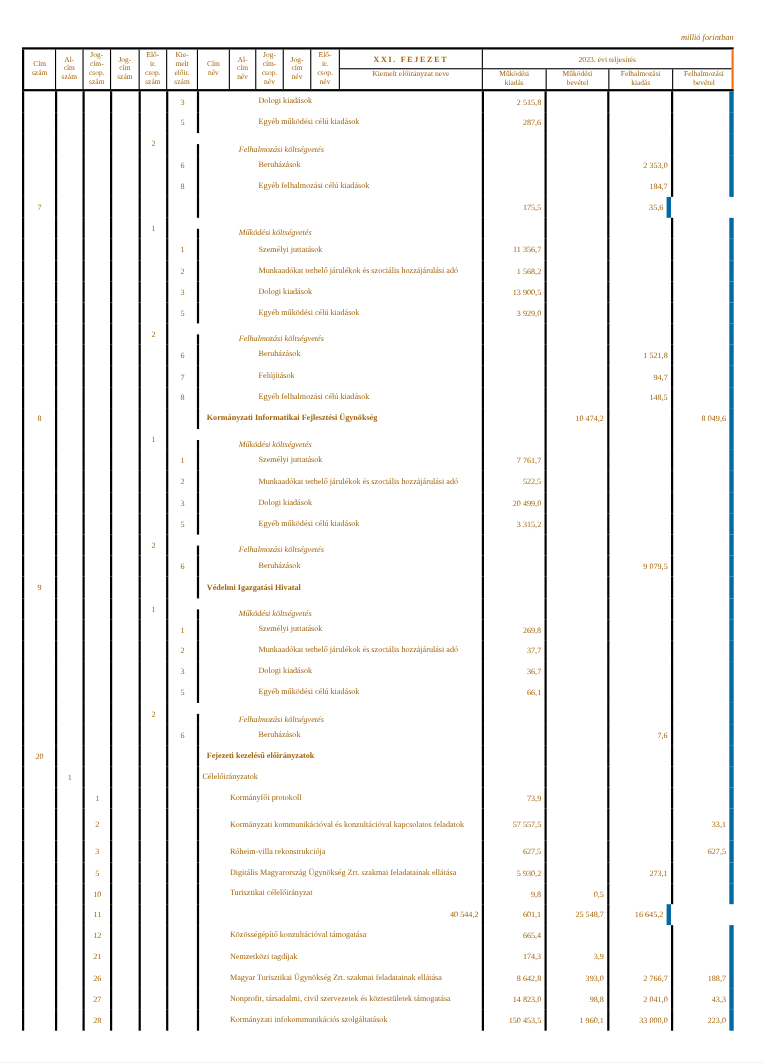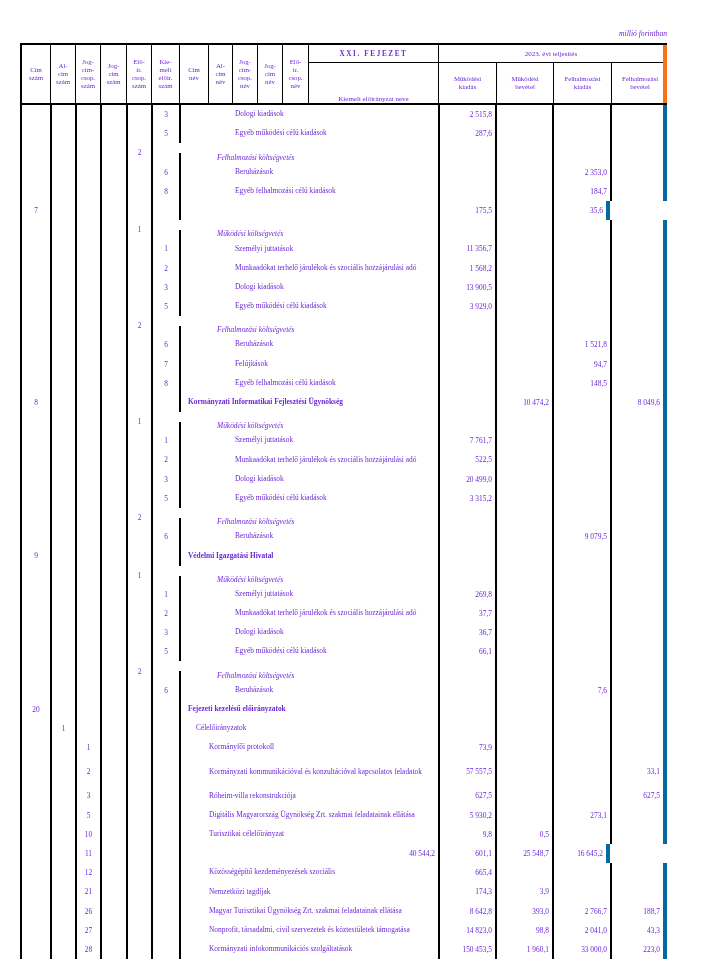--- a/index.html
+++ b/index.html
@@ -1,37 +1,37 @@
 <!DOCTYPE html>
 <html lang="hu"><head>
 <meta charset="utf-8">
 <style>
   html,body{margin:0;padding:0;background:#e8e8e8;}
   .page{
     position:relative;
     width:707px;height:966px;
     background:#ffffff;
     font-family:"Liberation Serif", serif;
-    color:#6d28d9;
+    color:#a16207;
     overflow:hidden;
   }
   .unit-note{
     position:absolute;top:29px;right:40px;
     font-style:italic;font-size:7.6px;
   }
   .budget-table{
     position:absolute;left:20px;top:43px;width:647px;
   }
   
   .thead{
     display:grid;
     grid-template-columns:30px 25px 25px 26px 25px 28px 29px 24px 25px 25px 26px 130px 229px;
     border-top:2px solid #000;
     border-bottom:2px solid #000;
-    height:62px;
+    height:40px;
     box-sizing:border-box;
   }
   .th{
     border-left:1.5px solid #000;
     display:flex;align-items:center;justify-content:center;
     text-align:center;
     font-size:6.8px;line-height:1.18;
     white-space:pre-line;
     box-sizing:border-box;
     overflow:hidden;
@@ -39,31 +39,31 @@
   .th:first-child{border-left:2px solid #000;}
   .th-stack{display:flex;flex-direction:column;border-left:1.5px solid #000;box-sizing:border-box;}
   .th-stack .top{
     height:18px;flex:0 0 18px;
     border-bottom:1.5px solid #000;
     display:flex;align-items:center;justify-content:center;
     box-sizing:border-box;
   }
   .chapter{font-weight:bold;font-size:7.2px;letter-spacing:1.6px;}
   .year-label{font-size:7px;}
-  .th-stack .bottom{flex:1;display:flex;align-items:flex-end;justify-content:center;}
+  .th-stack .bottom{flex:1;display:flex;align-items:flex-start;justify-content:center;}
   .kiemelt-label{font-size:7px;text-align:center;}
   .vcols{display:grid;grid-template-columns:57px 57px 58px 57px;flex:1;}
   .vcols .vh{
     border-left:1.5px solid #000;
     display:flex;align-items:center;justify-content:center;
     text-align:center;font-size:6.8px;line-height:1.2;white-space:pre-line;
     box-sizing:border-box;
   }
   .vcols .vh:first-child{border-left:none;}
-  .right-edge{border-right:4px solid #f97316;justify-content:center;}
+  .right-edge{border-right:2px solid #f97316;justify-content:center;}
   
   .tbody{width:647px;}
   .row{
     display:grid;
     grid-template-columns:30px 25px 25px 26px 25px 28px 259px 57px 57px 58px 57px;
     height:19.2px;
     box-sizing:border-box;
   }
   .row.tall{height:29px;}
   .c{
@@ -71,21 +71,21 @@
     box-sizing:border-box;
     display:flex;align-items:center;justify-content:center;
     font-size:7.4px;
     overflow:visible;
   }
   .c:first-child{border-left:2px solid #000;}
   .c.last{border-right:4px solid #0369a1;padding-left:40px;}
   .c.name{justify-content:flex-start;text-align:right;line-height:1.18;padding-right:4px;}
   .c.val{justify-content:flex-end;padding-right:3px;white-space:nowrap;}
   .name.lvl1{font-weight:bold;padding-left:7px;}
-  .name.lvl2{padding-left:15px;}
+  .name.lvl2{padding-left:3px;}
   .name.lvl3{padding-left:28px;}
   .name.lvl5{font-style:italic;padding-left:36px;margin-top:10px;}
   .name.lvl6{padding-left:54px;}
 </style>
 </head>
 <body>
 
 <div class="page">
 
   <div class="unit-note">millió forintban</div>
@@ -662,21 +662,21 @@
     <div class="c val">25 548,7</div>
     <div class="c val last">16 645,2</div>
   </div>
         <div class="row">
     <div class="c n"></div>
     <div class="c n"></div>
     <div class="c n">12</div>
     <div class="c n"></div>
     <div class="c n"></div>
     <div class="c n"></div>
-    <div class="c name lvl3">Közösségépítő kezdeményezések szociális</div>
+    <div class="c name lvl3">Közösségépítő konzultációval támogatása</div>
     <div class="c val">665,4</div>
     <div class="c val"></div>
     <div class="c val"></div>
     <div class="c val last"></div>
   </div>
         <div class="row">
     <div class="c n"></div>
     <div class="c n"></div>
     <div class="c n">21</div>
     <div class="c n"></div>

